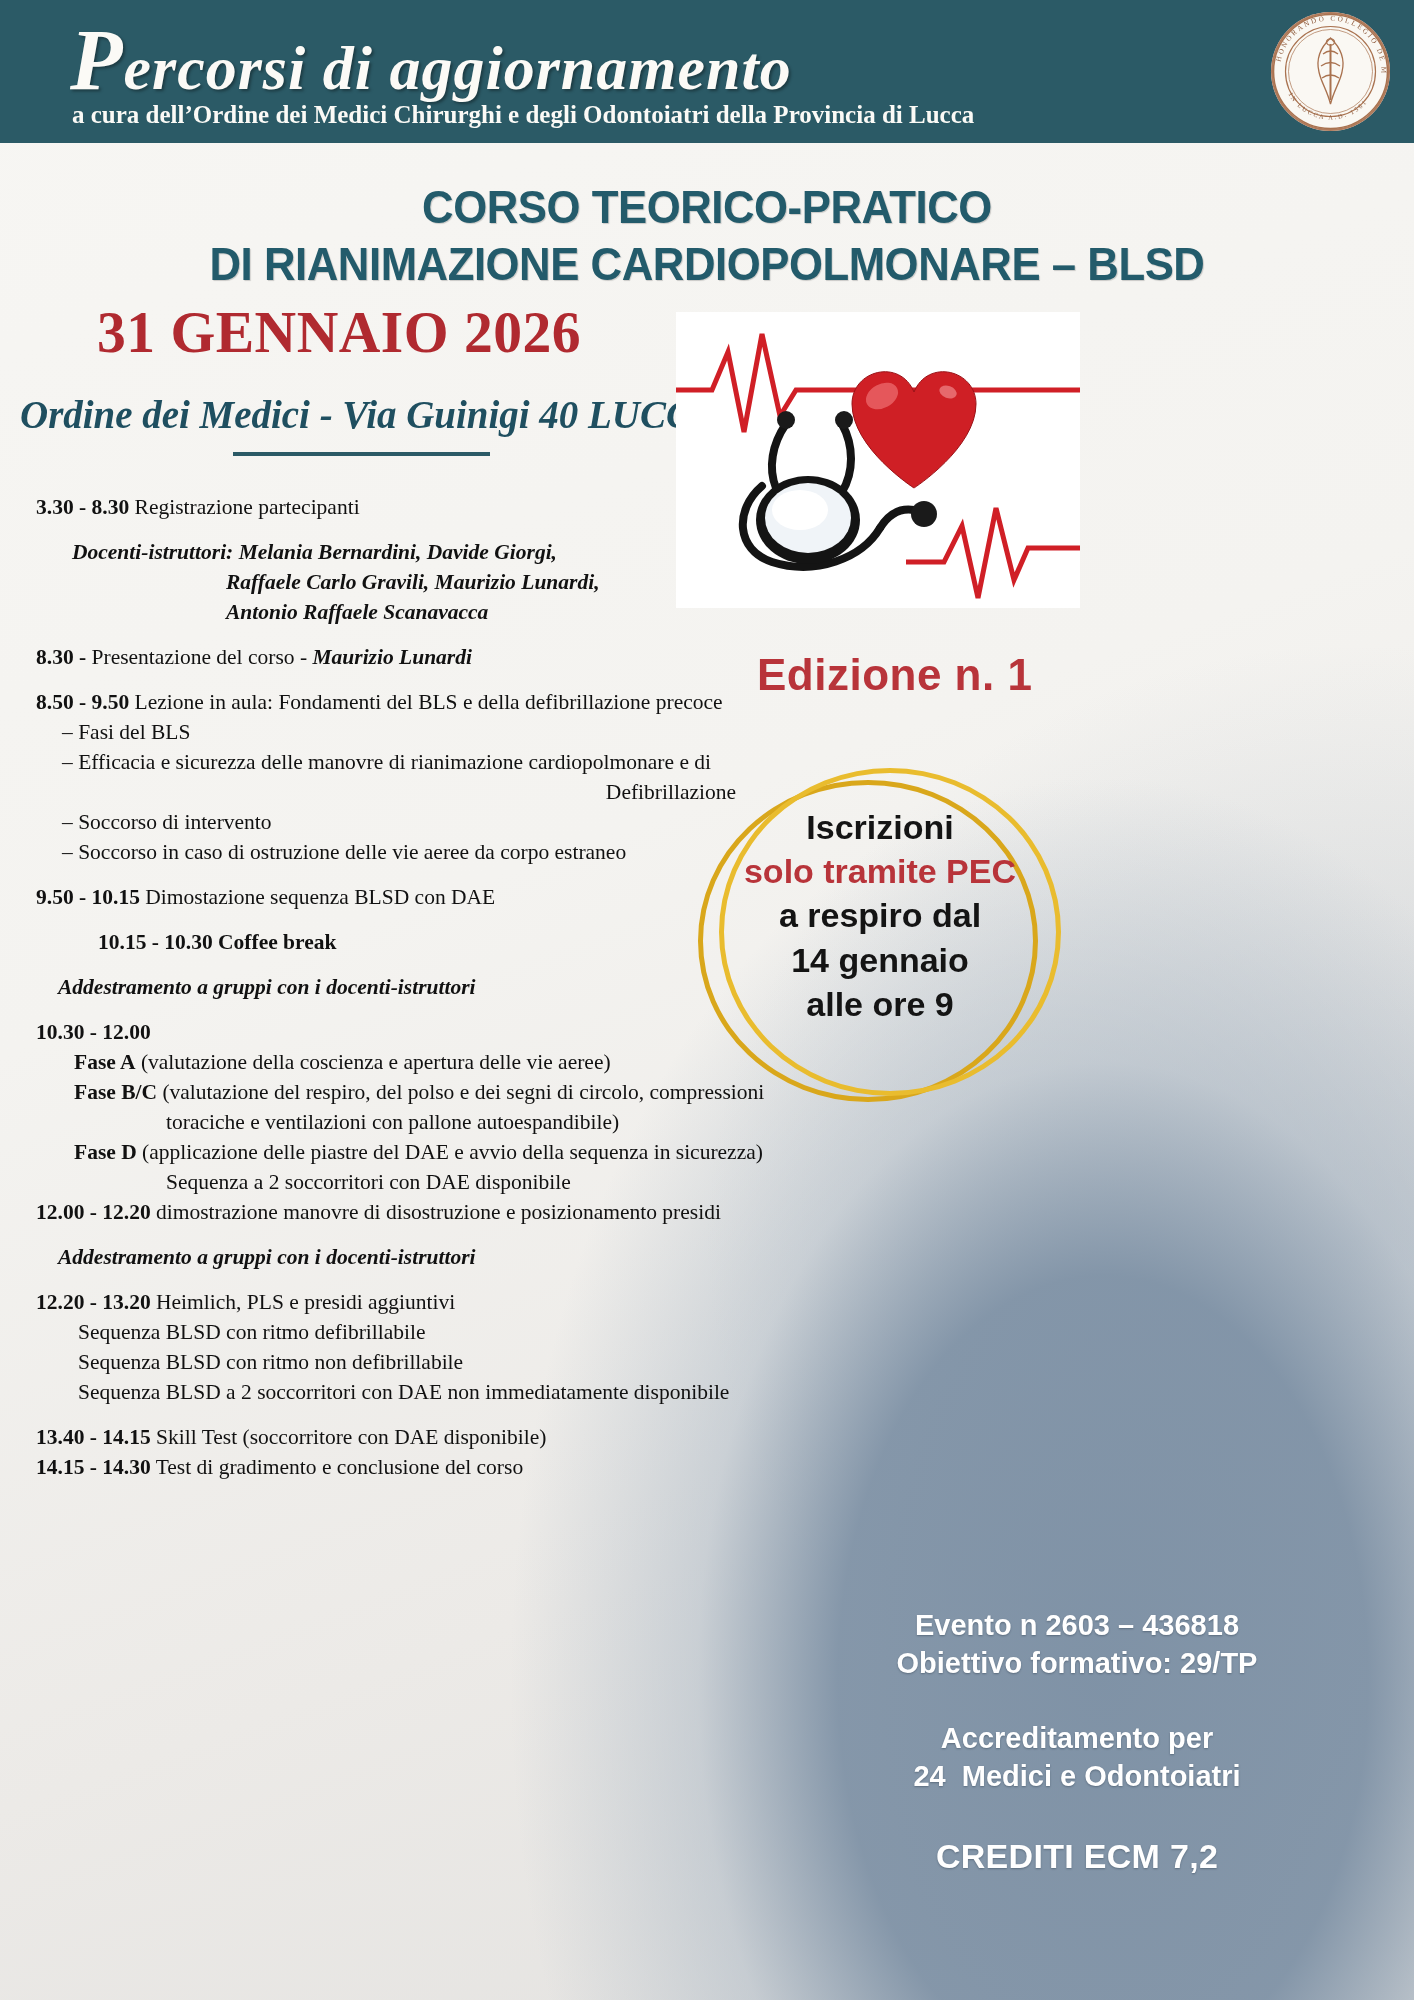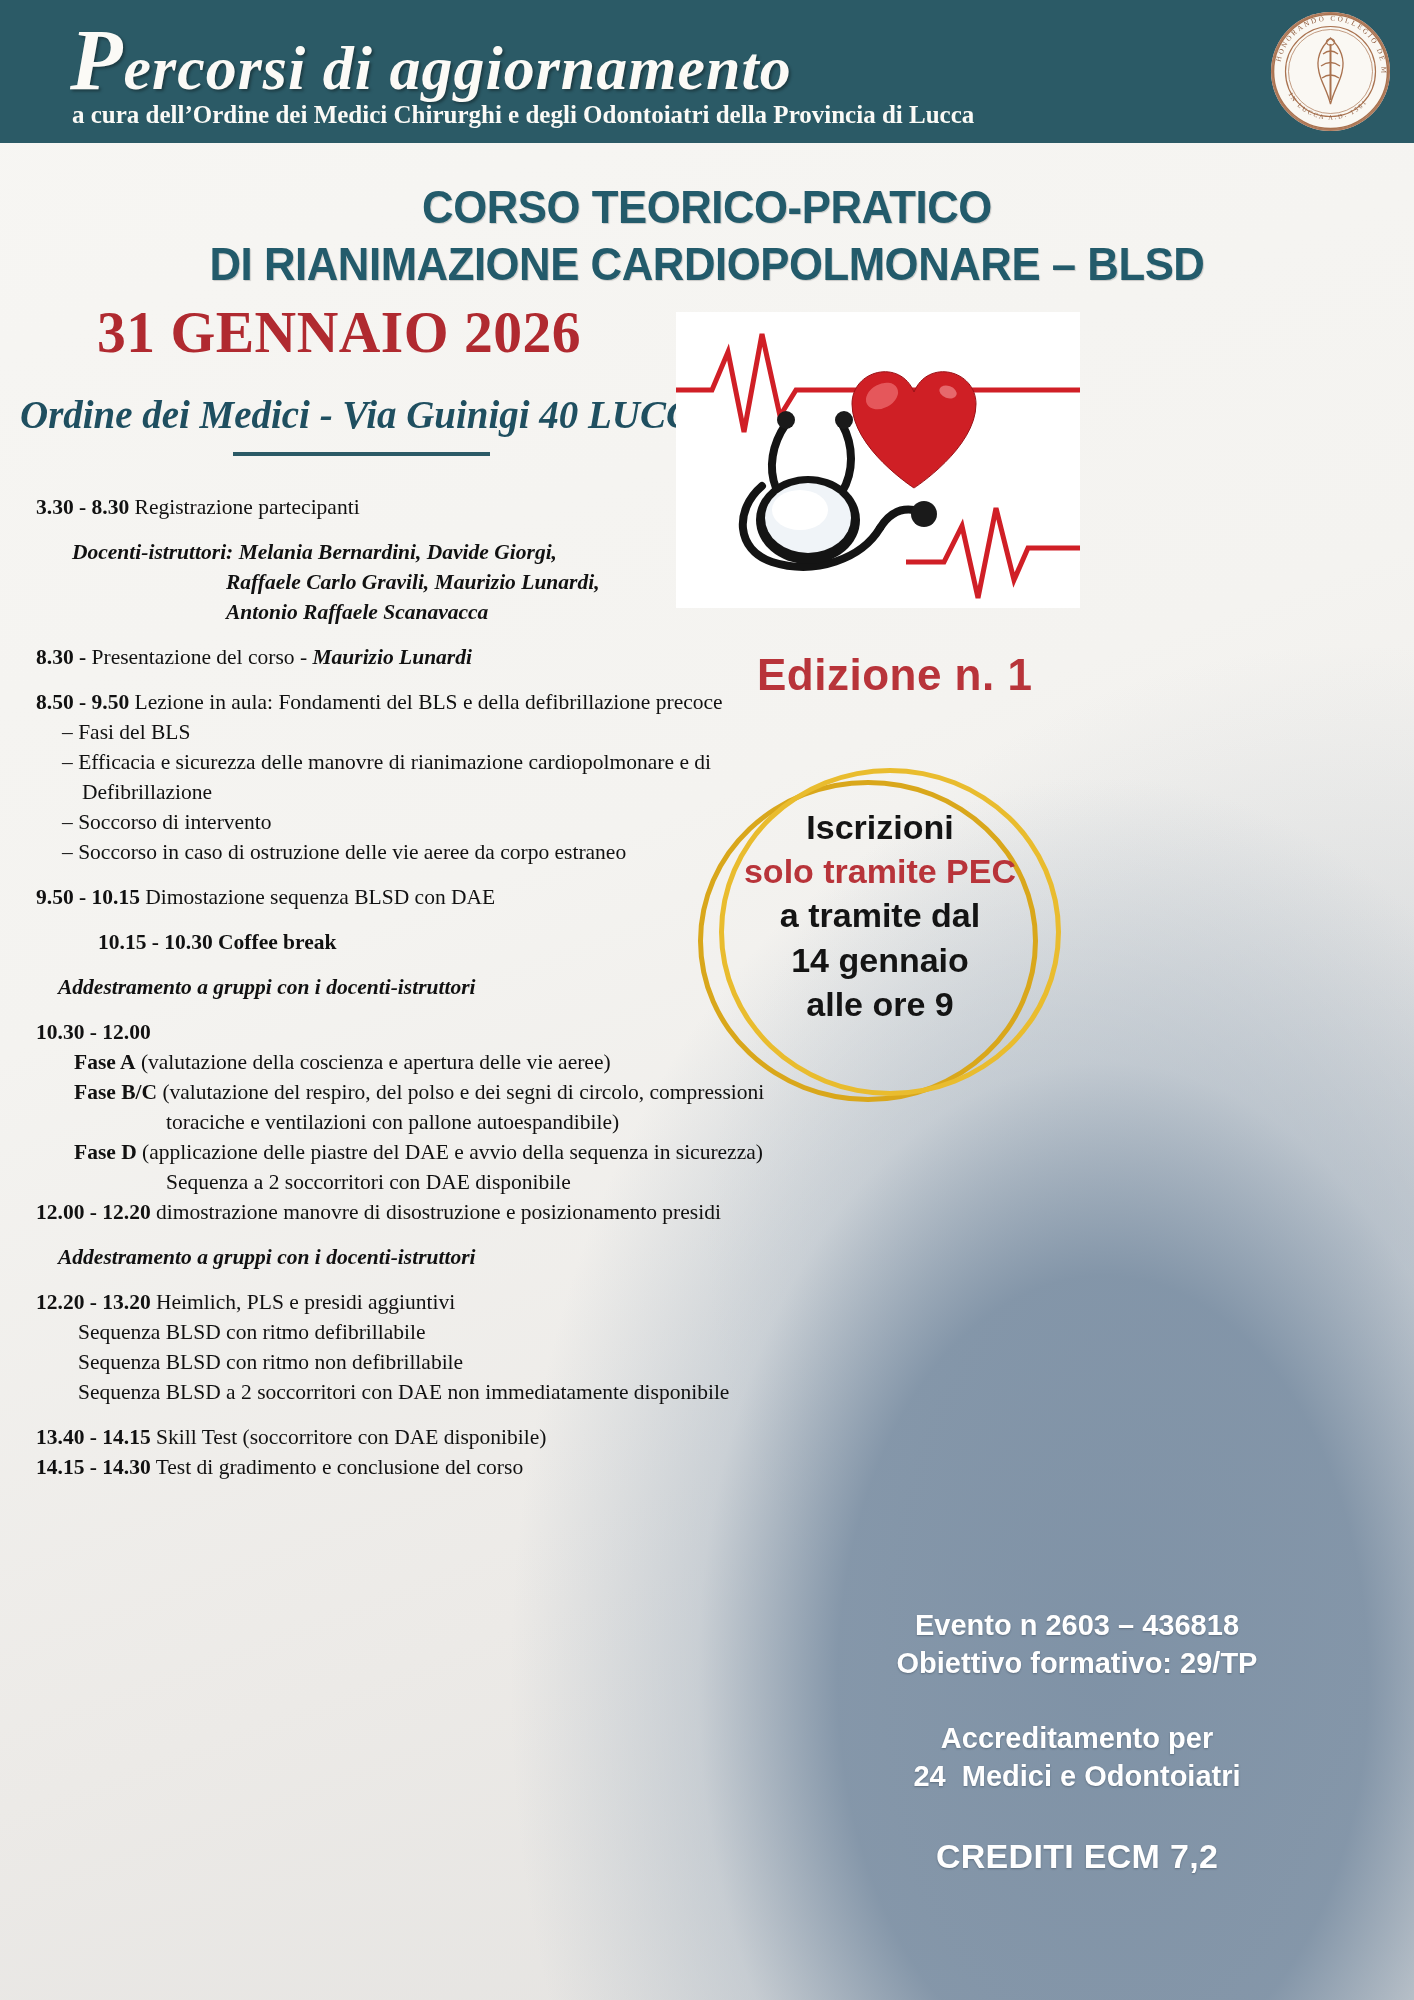--- a/index.html
+++ b/index.html
@@ -212,38 +212,38 @@
 
   <div class="edizione" data-bind="edition.text">Edizione n. 1</div>
 
   <div class="ring-wrap">
     <div class="ring a"></div>
     <div class="ring b"></div>
   </div>
   <div class="pec">
     <div data-bind="registration_badge.line1">Iscrizioni</div>
     <div class="red" data-bind="registration_badge.line2">solo tramite PEC</div>
-    <div data-bind="registration_badge.line3">a tramite dal</div>
+    <div data-bind="registration_badge.line3">a respiro dal</div>
     <div data-bind="registration_badge.line4">14 gennaio</div>
     <div data-bind="registration_badge.line5">alle ore 9</div>
   </div>
 
   <div class="prog" id="programme">
       <div class="row" style="padding-left: 0px; height: 30px; line-height: 30px;"><b>3.30 - 8.30</b><span> Registrazione partecipanti</span></div>
       <div class="row" style="height: 15px;"></div>
       <div class="row" style="padding-left: 36px; height: 30px; line-height: 30px;"><span style="font-style: italic; font-weight: bold;">Docenti-istruttori: Melania Bernardini, Davide Giorgi,</span></div>
       <div class="row" style="padding-left: 190px; height: 30px; line-height: 30px;"><span style="font-style: italic; font-weight: bold;">Raffaele Carlo Gravili, Maurizio Lunardi,</span></div>
       <div class="row" style="padding-left: 190px; height: 30px; line-height: 30px;"><span style="font-style: italic; font-weight: bold;">Antonio Raffaele Scanavacca</span></div>
       <div class="row" style="height: 15px;"></div>
       <div class="row" style="padding-left: 0px; height: 30px; line-height: 30px;"><b>8.30 - </b><span> Presentazione del corso - </span><b style="font-style: italic;">Maurizio Lunardi</b></div>
       <div class="row" style="height: 15px;"></div>
       <div class="row" style="padding-left: 0px; height: 30px; line-height: 30px;"><b>8.50 - 9.50</b><span> Lezione in aula: Fondamenti del BLS e della defibrillazione precoce</span></div>
       <div class="row" style="padding-left: 26px; height: 30px; line-height: 30px;"><span>– Fasi del BLS</span></div>
       <div class="row" style="padding-left: 26px; height: 30px; line-height: 30px;"><span>– Efficacia e sicurezza delle manovre di rianimazione cardiopolmonare e di</span></div>
-      <div class="row" style="padding-left: 46px; height: 30px; line-height: 30px;"><span>Defibrillazione</span></div>
+      <div class="row" style="padding-left: 46px; height: 30px; line-height: 30px; text-align: right;"><span>Defibrillazione</span></div>
       <div class="row" style="padding-left: 26px; height: 30px; line-height: 30px;"><span>– Soccorso di intervento</span></div>
       <div class="row" style="padding-left: 26px; height: 30px; line-height: 30px;"><span>– Soccorso in caso di ostruzione delle vie aeree da corpo estraneo</span></div>
       <div class="row" style="height: 15px;"></div>
       <div class="row" style="padding-left: 0px; height: 30px; line-height: 30px;"><b>9.50 - 10.15</b><span> Dimostazione sequenza BLSD con DAE</span></div>
       <div class="row" style="height: 15px;"></div>
       <div class="row" style="padding-left: 62px; height: 30px; line-height: 30px;"><b>10.15 - 10.30</b><span style="font-weight: bold;">   Coffee break</span></div>
       <div class="row" style="height: 15px;"></div>
       <div class="row" style="padding-left: 22px; height: 30px; line-height: 30px;"><span style="font-style: italic; font-weight: bold;">Addestramento a gruppi con i docenti-istruttori</span></div>
       <div class="row" style="height: 15px;"></div>
       <div class="row" style="padding-left: 0px; height: 30px; line-height: 30px;"><b>10.30 - 12.00</b></div>

